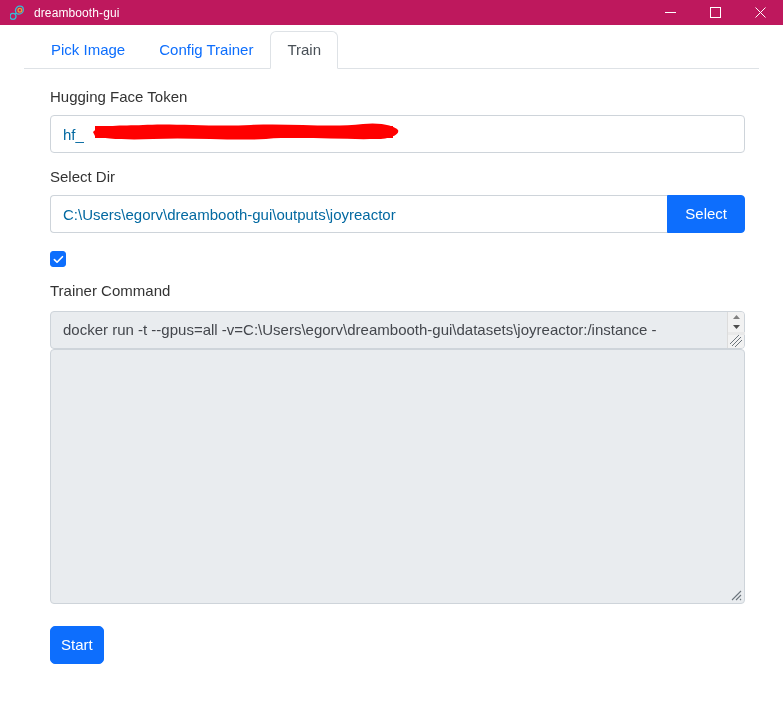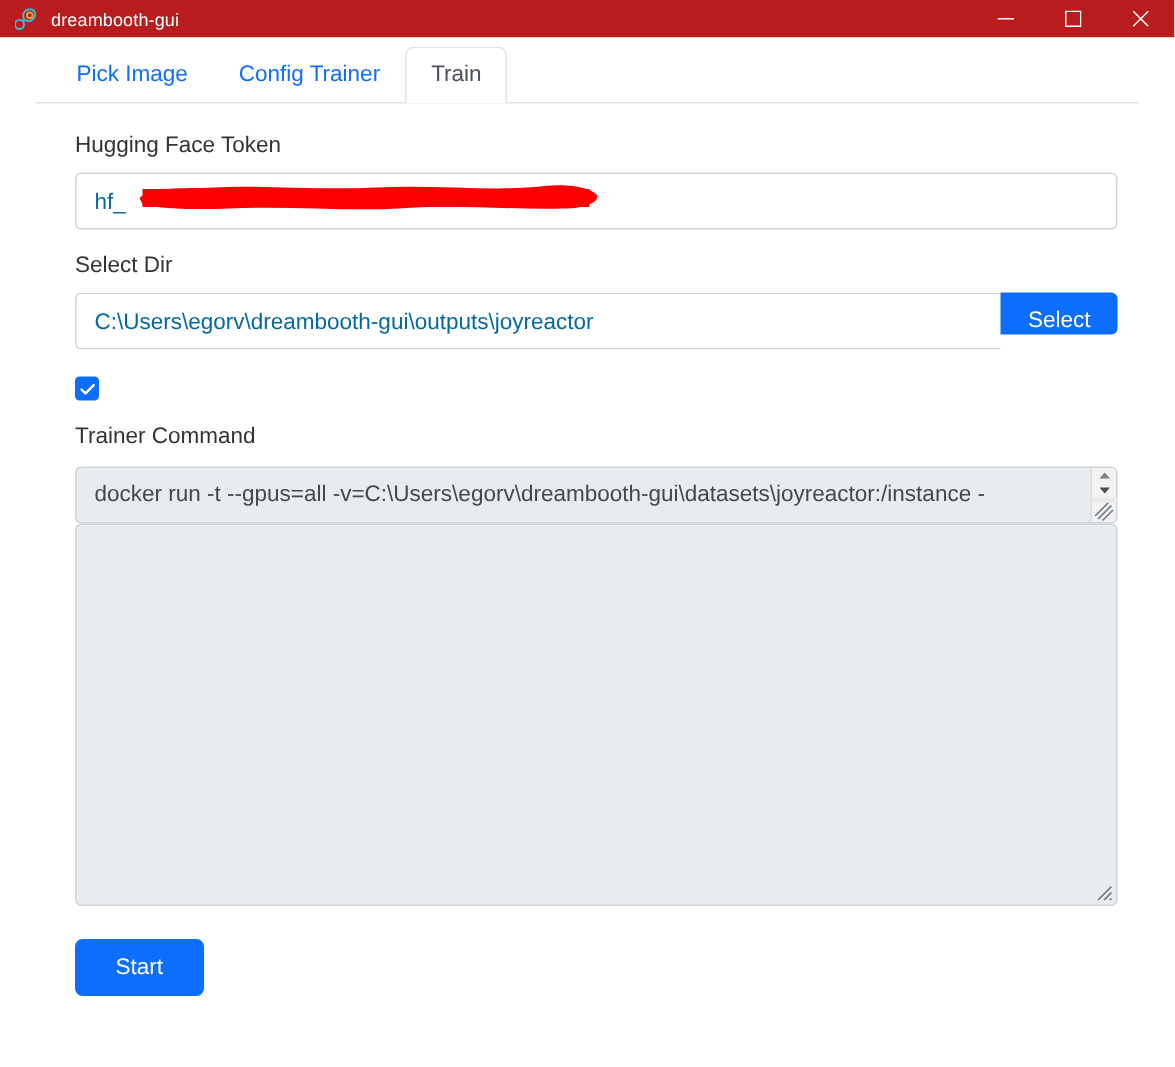--- a/index.html
+++ b/index.html
@@ -7,21 +7,21 @@
     margin: 0; padding: 0;
     width: 783px; height: 711px;
     background: #ffffff;
     font-family: "Liberation Sans", sans-serif;
     overflow: hidden;
   }
 
   
   .titlebar {
     height: 25px;
-    background: #b91c1c;
+    background: #be185d;
     display: flex;
     align-items: center;
     color: #ffffff;
     user-select: none;
   }
   .app-icon {
     width: 24px; height: 25px;
     display: flex; align-items: center; justify-content: center;
     margin-left: 5px;
     flex: 0 0 auto;
@@ -131,21 +131,21 @@
     min-width: 0;
   }
   .btn-select {
     flex: 0 0 auto;
     background: #0d6efd;
     border: 1px solid #0d6efd;
     color: #ffffff;
     font-size: 15px;
     font-family: "Liberation Sans", sans-serif;
     padding: 0 17px;
-    height: 28px;
+    height: 38px;
     border-top-right-radius: 4px;
     border-bottom-right-radius: 4px;
     border-top-left-radius: 0;
     border-bottom-left-radius: 0;
     cursor: pointer;
     line-height: 36px;
   }
 
   
   .check-row {
@@ -231,21 +231,21 @@
   }
 
   .btn-start {
     margin-top: 22px;
     background: #0d6efd;
     border: 1px solid #0d6efd;
     color: #ffffff;
     font-size: 15px;
     font-family: "Liberation Sans", sans-serif;
     border-radius: 5px;
-    padding: 8px 26px;
+    padding: 8px 10px;
     cursor: pointer;
     line-height: 20px;
   }
 </style>
 </head>
 <body>
 
 <div class="titlebar">
   <div class="app-icon">
     <svg width="15" height="15" viewBox="0 0 16 16">

